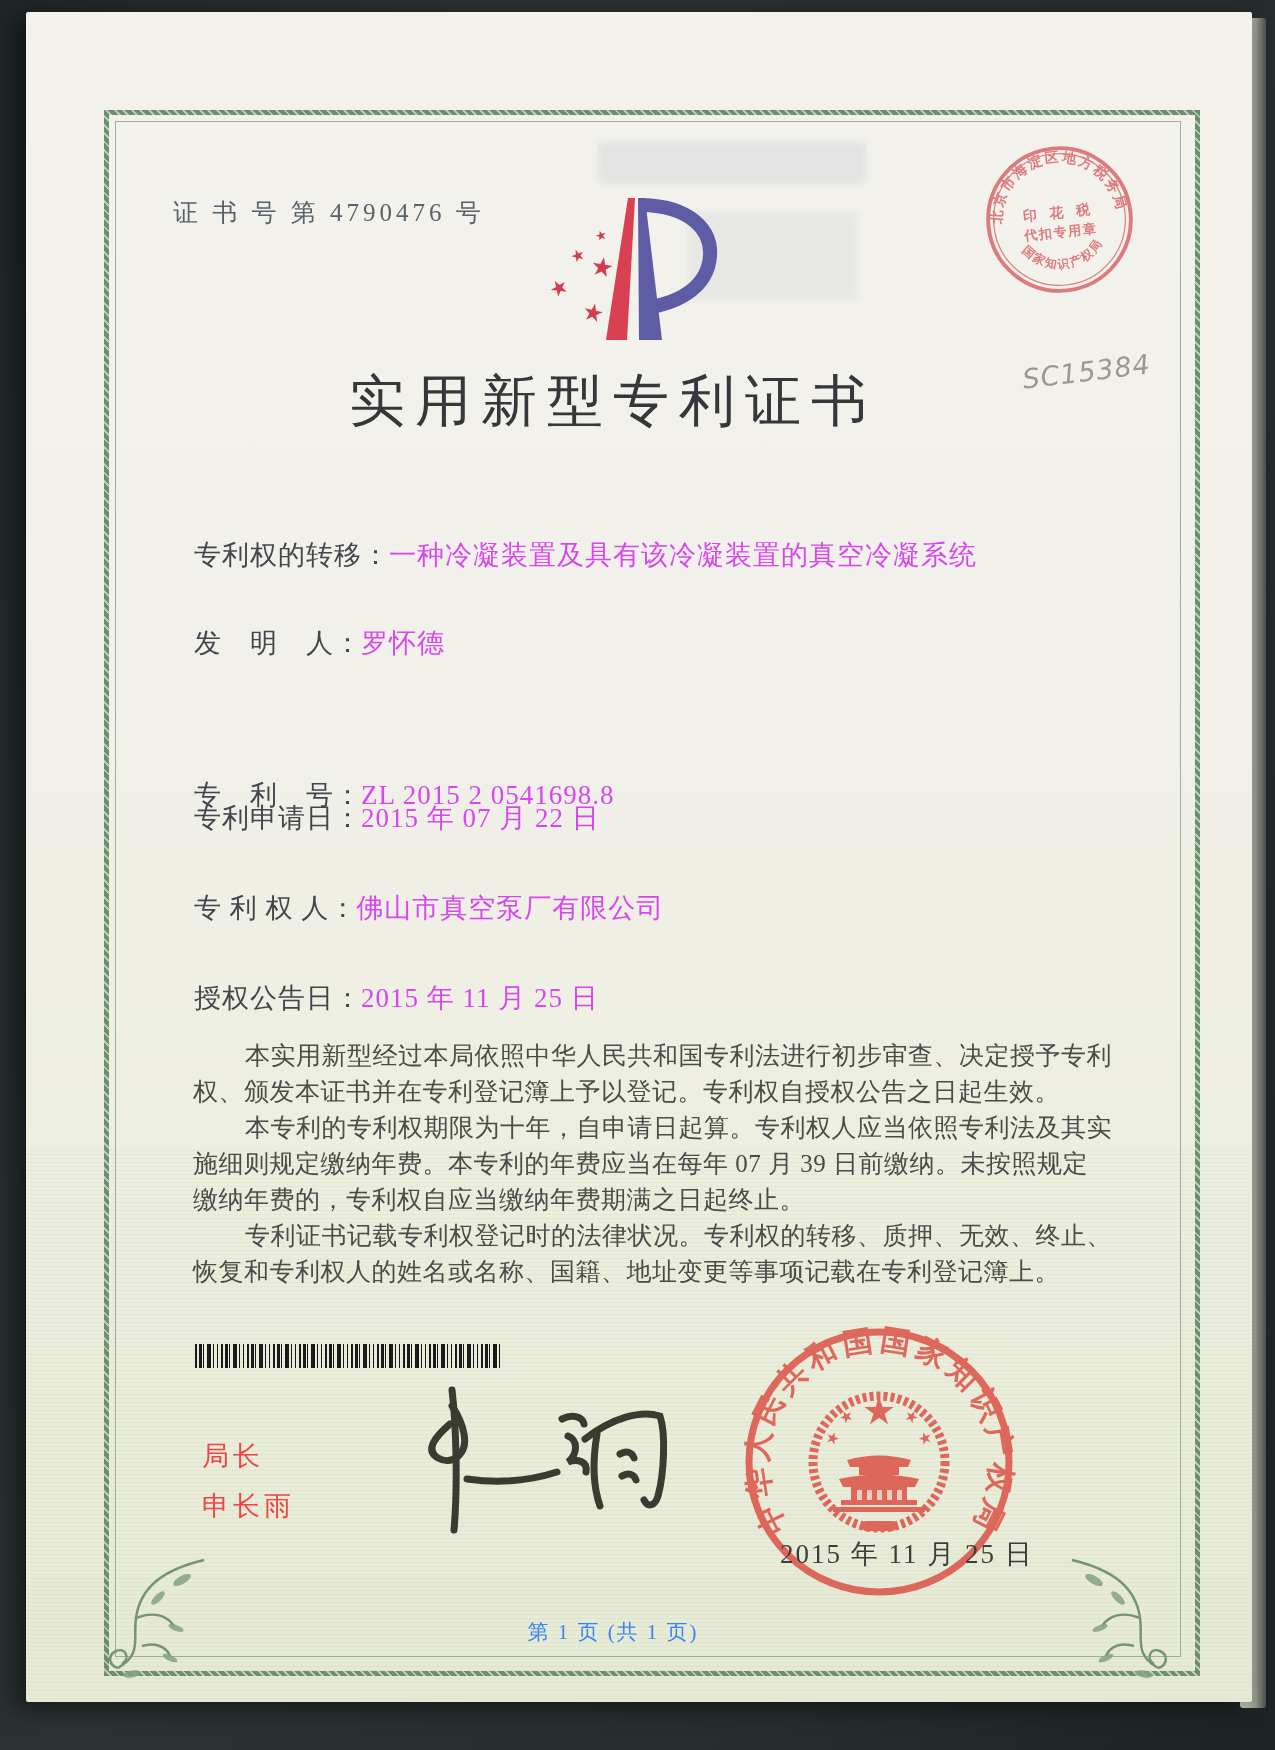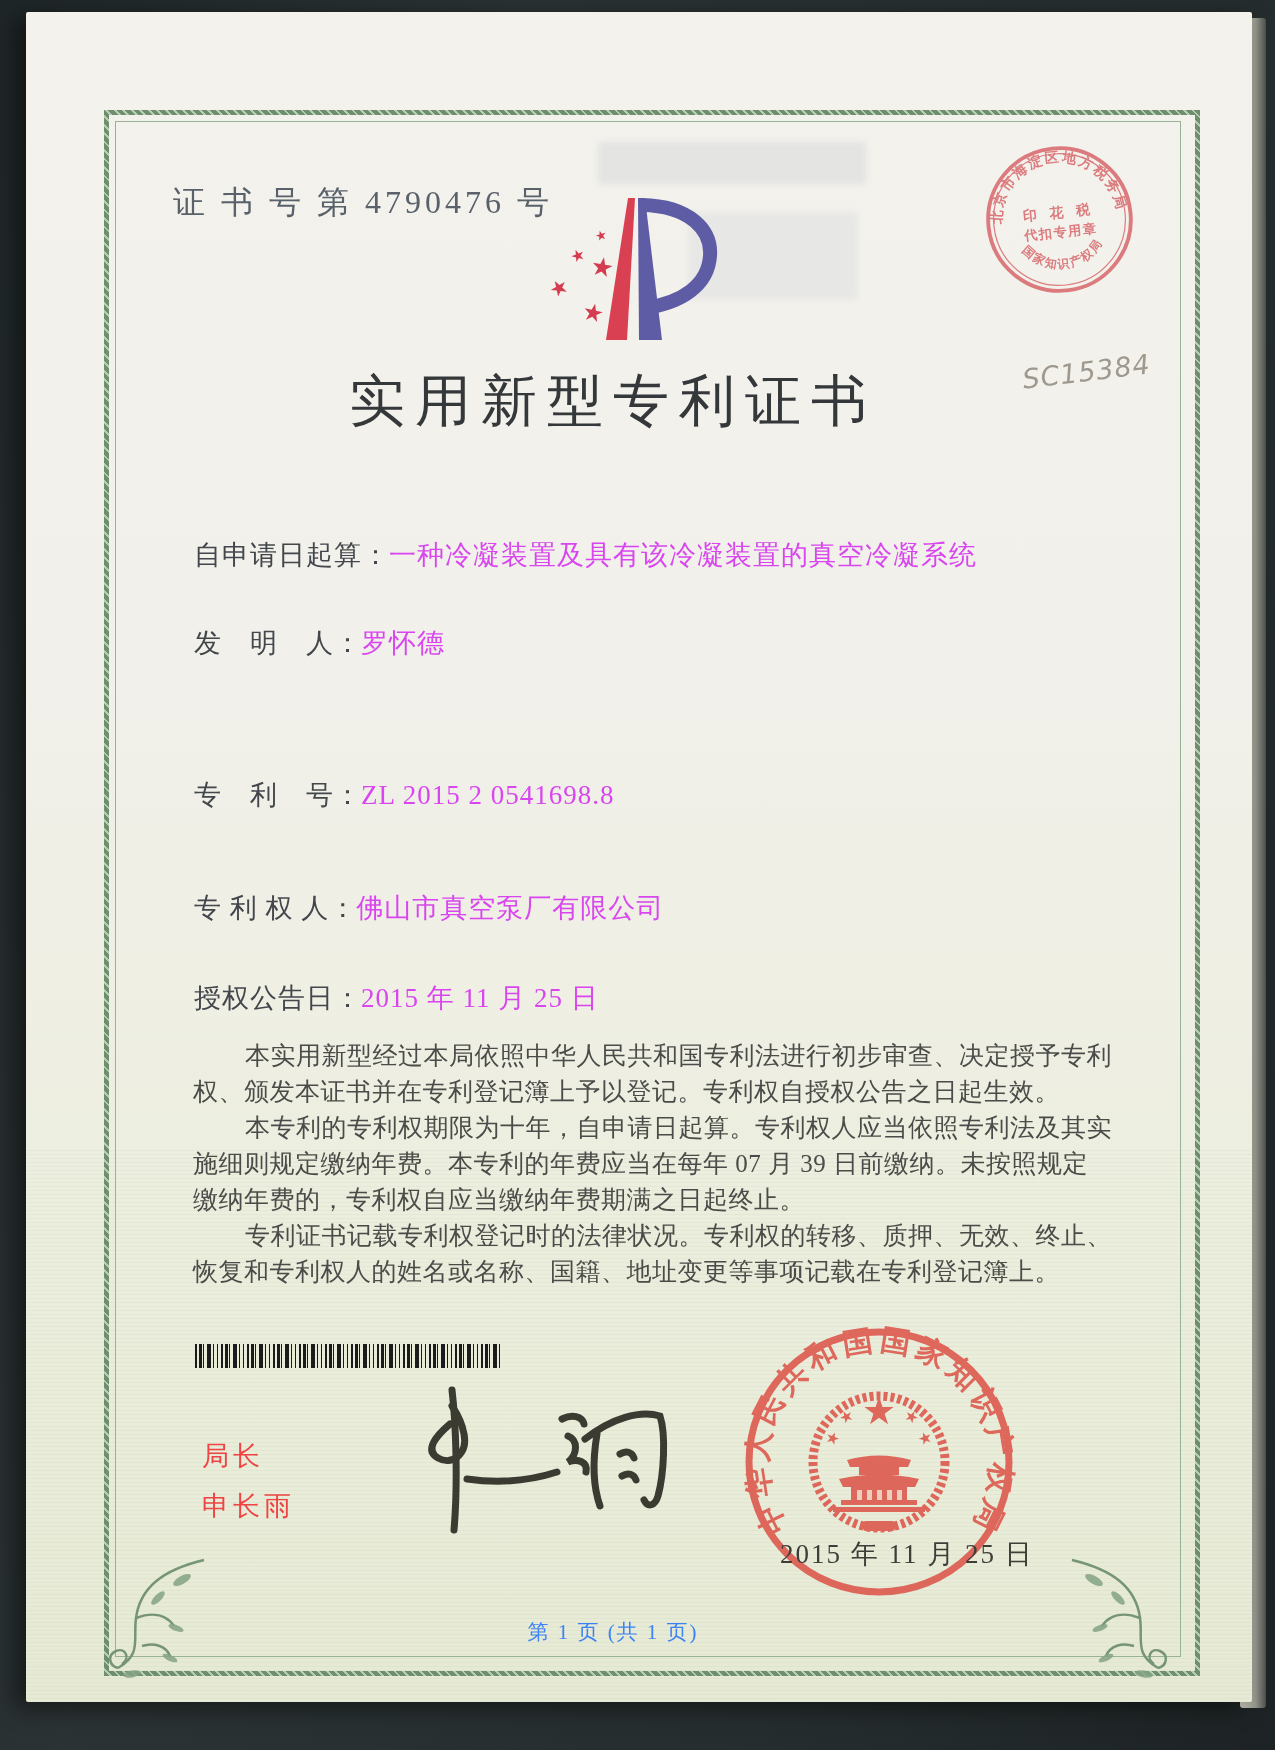--- a/index.html
+++ b/index.html
@@ -39,21 +39,21 @@
     border:5px solid transparent;
     border-image:repeating-linear-gradient(45deg,#6d8f6d 0 4px,#b7ccb2 4px 6px) 5;}
   .frame-inner{position:absolute;left:115px;top:121px;width:1064px;height:1534px;
     border:1.5px solid #97b297;}
 
   .corner-flourish{position:absolute;width:118px;height:130px;}
   .corner-flourish.left{left:92px;top:1552px;}
   .corner-flourish.right{left:1066px;top:1552px;transform:scaleX(-1);}
 
   
-  .cert-number{position:absolute;left:173px;top:181px;font-size:32px;color:#59626a;
+  .cert-number{position:absolute;left:173px;top:196px;font-size:25px;color:#59626a;
     letter-spacing:4px;text-align:right;}
   .cert-title{position:absolute;left:0;top:364px;width:1226px;text-align:center;
     font-size:56px;font-weight:400;color:#35383b;letter-spacing:10px;}
   .handwritten{position:absolute;left:1022px;top:356px;font-size:27px;color:#8b8377;
     font-family:"DejaVu Sans",sans-serif;font-style:italic;transform:rotate(-7deg);
     letter-spacing:1px;opacity:.8;}
 
   .field-row{position:absolute;left:194px;font-size:27px;color:#43474c;white-space:nowrap;}
   .field-row .lbl{letter-spacing:1px;}
   .field-row .val{letter-spacing:1px;color:#d946ef;}
@@ -171,27 +171,30 @@
       <text x="100" y="97" font-size="18" fill="#d96b6f" text-anchor="middle" letter-spacing="6" font-weight="bold">印 花 税</text>
       <text x="100" y="122" font-size="17" fill="#d96b6f" text-anchor="middle" letter-spacing="2" font-weight="bold">代扣专用章</text>
     </g>
   </svg>
 
   <div class="handwritten">SC15384</div>
 
   <div class="cert-title">实用新型专利证书</div>
 
   <div class="field-row row-0">
-    <span class="lbl">自申请日起算</span>：<span class="val">一种冷凝装置及具有该冷凝装置的真空冷凝系统</span>
+    <span class="lbl">专利权的转移</span>：<span class="val">一种冷凝装置及具有该冷凝装置的真空冷凝系统</span>
   </div>
   <div class="field-row row-1">
     <span class="lbl">发　明　人</span>：<span class="val">罗怀德</span>
   </div>
   <div class="field-row row-2">
     <span class="lbl">专　利　号</span>：<span class="val">ZL 2015 2 0541698.8</span>
+  </div>
+  <div class="field-row row-3">
+    <span class="lbl">专利申请日</span>：<span class="val">2015 年 07 月 22 日</span>
   </div>
   <div class="field-row row-4">
     <span class="lbl">专 利 权 人</span>：<span class="val">佛山市真空泵厂有限公司</span>
   </div>
   <div class="field-row row-5">
     <span class="lbl">授权公告日</span>：<span class="val">2015 年 11 月 25 日</span>
   </div>
 
   <div class="body-text">
     <p>本实用新型经过本局依照中华人民共和国专利法进行初步审查、决定授予专利权、颁发本证书并在专利登记簿上予以登记。专利权自授权公告之日起生效。</p>

